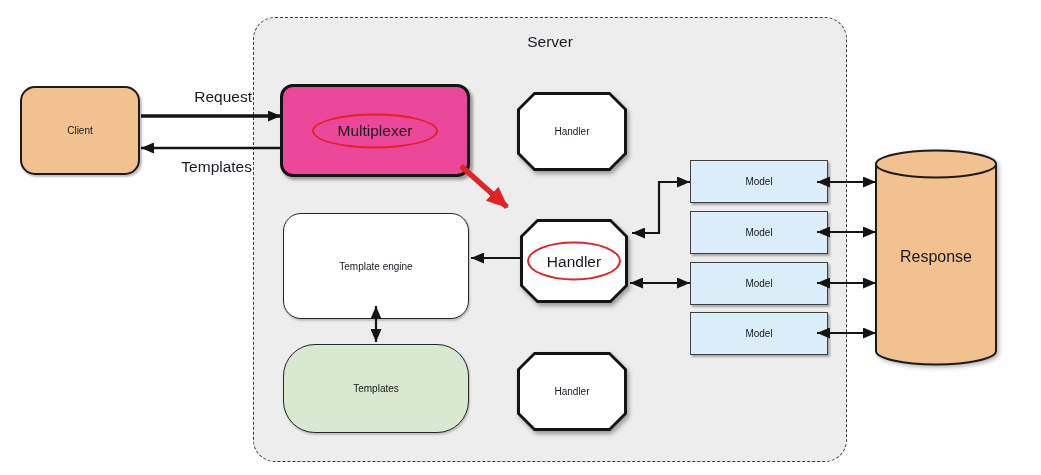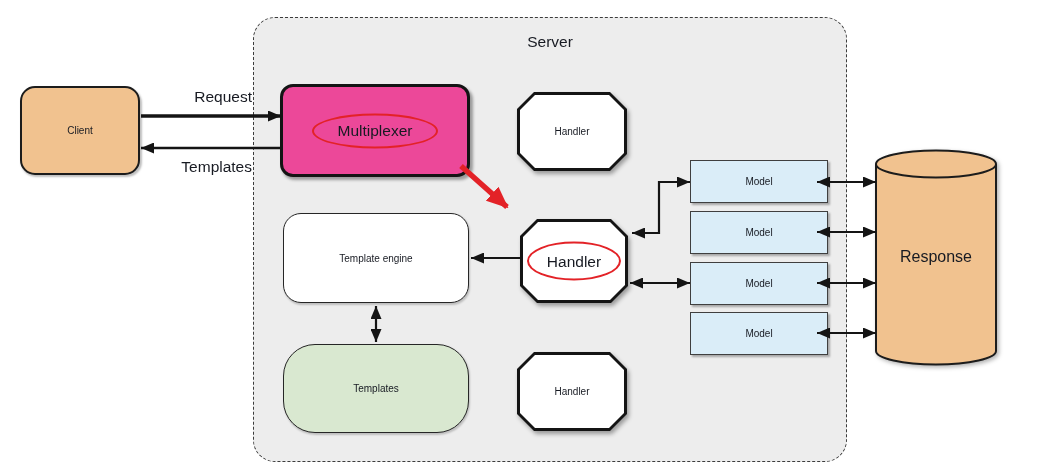--- a/index.html
+++ b/index.html
@@ -29,21 +29,21 @@
     left:20px;top:86px;width:120px;height:89px;border:2.2px solid #1c1c1c;
     border-radius:15px;background:#f1c28f;box-shadow:1.5px 2px 2px rgba(0,0,0,.25);
     font-size:16px;
   }
   .multiplexer{
     left:280px;top:84px;width:190px;height:93px;border:3px solid #141414;
     border-radius:13px;background:#ec4899;
     box-shadow:2.5px 3px 3px rgba(0,0,0,.35);
   }
   .template-engine{
-    left:283px;top:213px;width:186px;height:90px;border:1.7px solid #262626;
+    left:283px;top:213px;width:186px;height:106px;border:1.7px solid #262626;
     border-radius:18px;background:#ffffff;box-shadow:1px 1.5px 2px rgba(0,0,0,.2);
   }
   .templates{
     left:283px;top:344px;width:186px;height:89px;border:1.7px solid #262626;
     border-radius:32px;background:#d9e8d0;box-shadow:1px 1.5px 2px rgba(0,0,0,.2);
   }
   .model{
     width:138px;height:43px;left:690px;border:1.7px solid #3f3f3f;
     background:#daedf8;box-shadow:2px 2px 2px rgba(0,0,0,.3);font-size:15px;
   }

